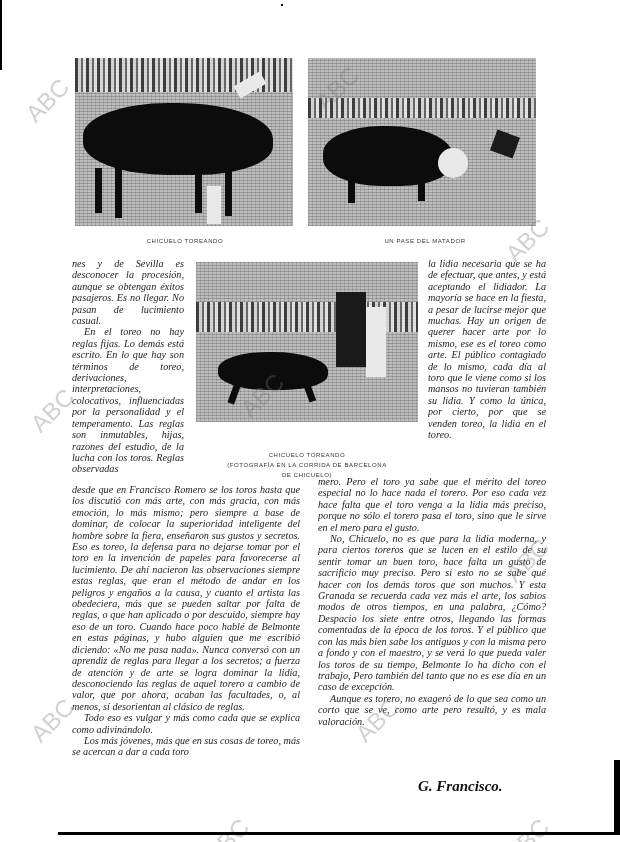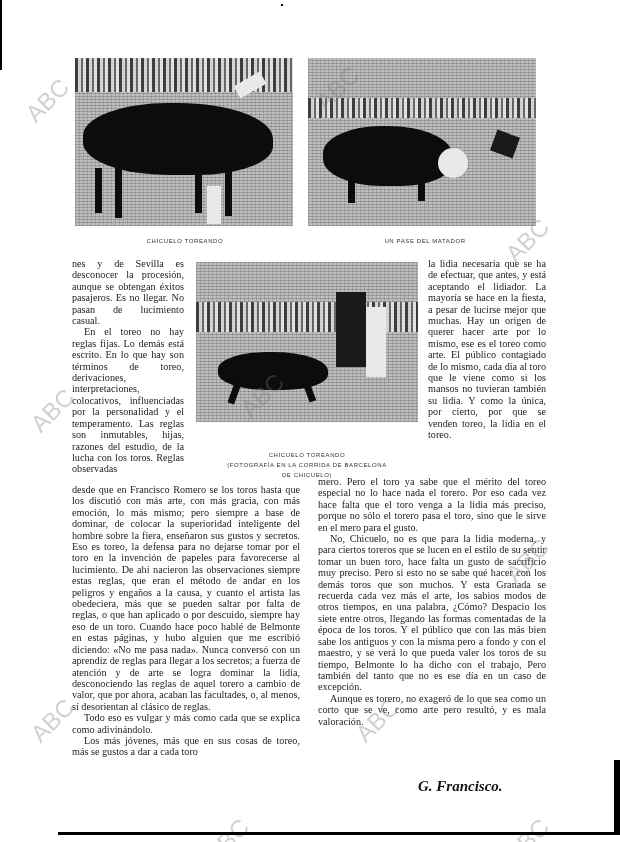--- a/index.html
+++ b/index.html
@@ -27,21 +27,21 @@
       opacity:0.8;
     }
     .caption {
       position:absolute; font-size:6px; letter-spacing:0.6px; text-align:center; color:#333;
       font-family:"Liberation Sans", sans-serif; text-transform:uppercase;
     }
     .col {
       position:absolute; font-size:10.2px; line-height:11.4px; text-align:justify; color:#222;
       font-family:"Liberation Serif", serif;
     }
-    .col p { margin:0; text-indent:12px; }
+    .col p { margin:0; text-indent:12px;font-style:italic; }
     .col p.noindent { text-indent:0; }
     .signature {
       position:absolute; left:418px; top:778px; font-size:15px; font-style:italic; font-weight:bold;
       font-family:"Liberation Serif", serif; color:#111;
     }
     .wm {
       position:absolute; font-family:"Liberation Sans", sans-serif; font-size:24px; color:rgba(120,120,120,0.35);
       transform:rotate(-45deg); transform-origin:left bottom; pointer-events:none;
     }
     .rule-bottom { position:absolute; background:#000; }
@@ -91,21 +91,21 @@
     <p>En el toreo no hay reglas fijas. Lo demás está escrito. En lo que hay son términos de toreo, derivaciones, interpretaciones, colocativos, influenciadas por la personalidad y el temperamento. Las reglas son inmutables, hijas, razones del estudio, de la lucha con los toros. Reglas observadas</p>
   </div>
 
   <div class="col" style="left:428px;top:258px;width:118px;height:226px;overflow:hidden;">
     <p class="noindent">la lidia necesaria que se ha de efectuar, que antes, y está aceptando el lidiador. La mayoría se hace en la fiesta, a pesar de lucirse mejor que muchas. Hay un origen de querer hacer arte por lo mismo, ese es el toreo como arte. El público contagiado de lo mismo, cada día al toro que le viene como si los mansos no tuvieran también su lidia. Y como la única, por cierto, por que se venden toreo, la lidia en el toreo.</p>
   </div>
 
   <div class="col" style="left:72px;top:484px;width:228px;height:318px;overflow:hidden;">
     <p class="noindent">desde que en Francisco Romero se los toros hasta que los discutió con más arte, con más gracia, con más emoción, lo más mismo; pero siempre a base de dominar, de colocar la superioridad inteligente del hombre sobre la fiera, enseñaron sus gustos y secretos. Eso es toreo, la defensa para no dejarse tomar por el toro en la invención de papeles para favorecerse al lucimiento. De ahí nacieron las observaciones siempre estas reglas, que eran el método de andar en los peligros y engaños a la causa, y cuanto el artista las obedeciera, más que se pueden saltar por falta de reglas, o que han aplicado o por descuido, siempre hay eso de un toro. Cuando hace poco hablé de Belmonte en estas páginas, y hubo alguien que me escribió diciendo: «No me pasa nada». Nunca conversó con un aprendiz de reglas para llegar a los secretos; a fuerza de atención y de arte se logra dominar la lidia, desconociendo las reglas de aquel torero a cambio de valor, que por ahora, acaban las facultades, o, al menos, sí desorientan al clásico de reglas.</p>
     <p>Todo eso es vulgar y más como cada que se explica como adivinándolo.</p>
-    <p>Los más jóvenes, más que en sus cosas de toreo, más se gustos a dar a cada toro</p>
+    <p>Los más jóvenes, más que en sus cosas de toreo, más se acercan a dar a cada toro</p>
   </div>
 
   <div class="col" style="left:318px;top:468px;width:228px;height:276px;overflow:hidden;margin-top:8px;">
     <p class="noindent">mero. Pero el toro ya sabe que el mérito del toreo especial no lo hace nada el torero. Por eso cada vez hace falta que el toro venga a la lidia más preciso, porque no sólo el torero pasa el toro, sino que le sirve en el mero para el gusto.</p>
     <p>No, Chicuelo, no es que para la lidia moderna, y para ciertos toreros que se lucen en el estilo de su sentir tomar un buen toro, hace falta un gusto de sacrificio muy preciso. Pero si esto no se sabe qué hacer con los demás toros que son muchos. Y esta Granada se recuerda cada vez más el arte, los sabios modos de otros tiempos, en una palabra, ¿Cómo? Despacio los siete entre otros, llegando las formas comentadas de la época de los toros. Y el público que con las más bien sabe los antiguos y con la misma pero a fondo y con el maestro, y se verá lo que pueda valer los toros de su tiempo, Belmonte lo ha dicho con el trabajo, Pero también del tanto que no es ese día en un caso de excepción.</p>
     <p>Aunque es torero, no exageró de lo que sea como un corto que se ve, como arte pero resultó, y es mala valoración.</p>
   </div>
 
   <div class="signature">G. Francisco.</div>
 

